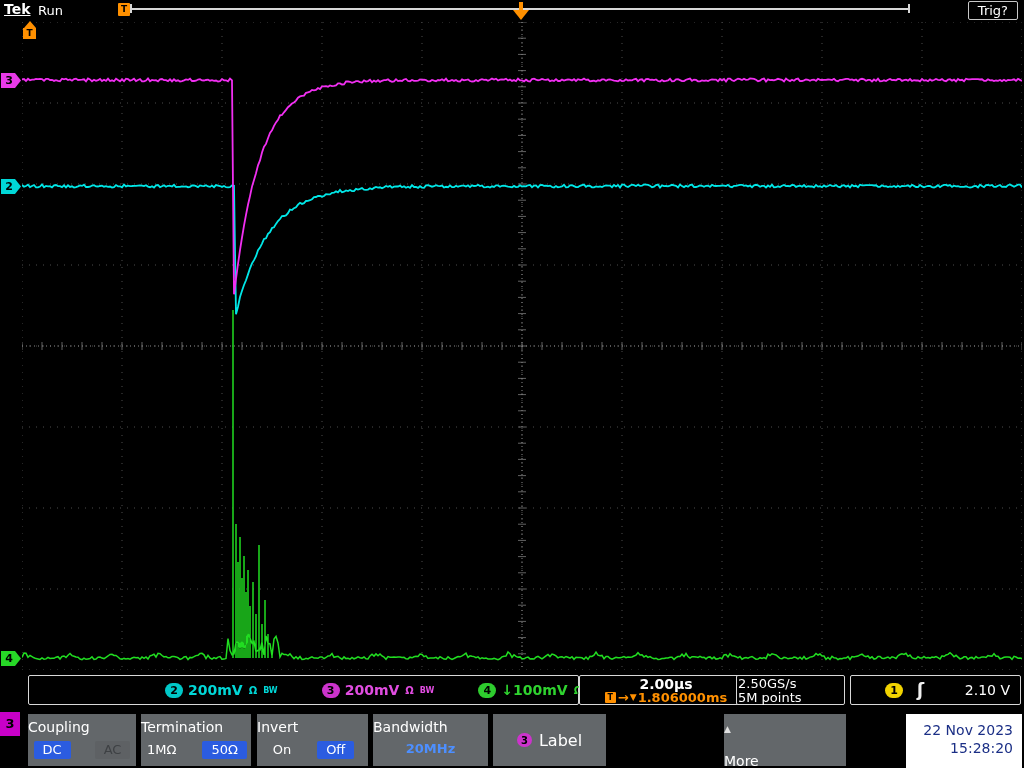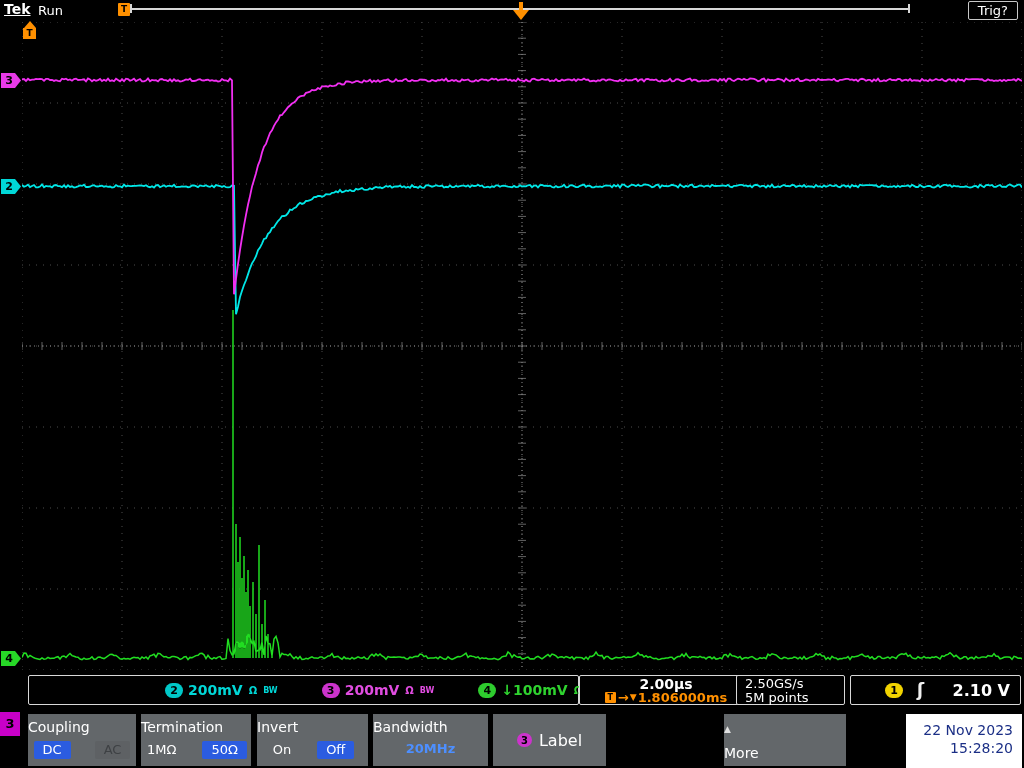--- a/index.html
+++ b/index.html
@@ -45,47 +45,47 @@
   .sym{font-size:10px;font-weight:bold;margin-left:1px;}
   .bw{font-size:8px;letter-spacing:0;}
 
   #rbox-time{left:579px;width:174px;text-align:center;padding-top:1px;}
   .tline1{font-size:14px;font-weight:bold;line-height:14px;color:#fff;}
   .tline2{font-size:13px;font-weight:bold;line-height:13px;color:#ff9000;display:flex;align-items:center;justify-content:center;gap:1px;}
   .tsq{display:inline-flex;width:11px;height:11px;background:#ff9000;color:#000;font-size:8px;font-weight:bold;
     align-items:center;justify-content:center;border-radius:1px;margin-right:1px;}
   .tri-sm{font-size:9px;}
 
-  #rbox-acq{left:736px;width:109px;padding:1px 0 0 8px;font-size:13px;line-height:14px;}
+  #rbox-acq{left:736px;width:109px;padding:1px 0 0 1px;font-size:13px;line-height:14px;}
   #rbox-trig{left:850px;width:171px;display:flex;align-items:center;padding:0 10px 0 34px;}
   .bady{width:18px;height:15px;border-radius:8px;background:#f2d400;color:#000;font-size:11px;font-weight:bold;
     display:inline-flex;align-items:center;justify-content:center;}
   .slope{font-size:17px;font-weight:bold;color:#f0f0f0;margin-left:14px;line-height:17px;}
-  .tlevel{margin-left:auto;font-size:16px;font-weight:bold;}
+  .tlevel{margin-left:auto;font-size:14px;font-weight:normal;}
 
   
   #menu-ch{left:0;top:712px;width:20px;height:24px;background:#c800c8;color:#000;
     font-size:13px;font-weight:bold;text-align:center;line-height:24px;}
   .mbtn{top:714px;height:52px;background:#63676a;box-sizing:border-box;text-align:left;color:#fff;}
   .mlabel{font-size:14px;margin-top:6px;line-height:15px;}
   .mvals{display:flex;justify-content:center;align-items:center;gap:24px;margin-top:6px;font-size:13px;line-height:16px;}
   .chip-blue{background:#2b5ce0;color:#fff;padding:1px 9px;border-radius:2px;}
   .chip-dim{background:#5e6164;color:#3e4144;padding:1px 9px;border-radius:2px;}
   .chip-plain{color:#fff;padding:1px 2px;}
   .bluetext{color:#4d8fff;font-weight:bold;}
   #btn-coupling{left:28px;width:108px;}
   #btn-term{left:141px;width:110px;}
   #btn-invert{left:257px;width:111px;}
   #btn-bw{left:373px;width:115px;}
   #btn-label{left:493px;width:113px;display:flex;align-items:center;justify-content:center;gap:7px;}
   .lbadge{width:15px;height:14px;border-radius:8px;background:#cc33cc;color:#000;font-size:10px;font-weight:bold;
     display:inline-flex;align-items:center;justify-content:center;}
   #btn-more{left:724px;width:122px;}
   .more-arrow{font-size:9px;color:#e0e0e0;margin-top:10px;line-height:10px;}
-  .more-text{font-size:14px;margin-top:11px;}
+  .more-text{font-size:14px;margin-top:19px;}
   #datetime-box{left:906px;top:714px;width:116px;height:58px;background:#fff;color:#1b2f86;
     font-size:14px;line-height:18px;text-align:right;padding:7px 9px 0 0;box-sizing:border-box;}
 </style>
 </head>
 <body>
 
 <span class="abs" id="tek-logo">Tek</span>
 <span class="abs" id="run-status">Run</span>
 <div class="abs" id="expansion-icon">T</div>
 <div class="abs rec-tick" id="rec-tick-l"></div>

